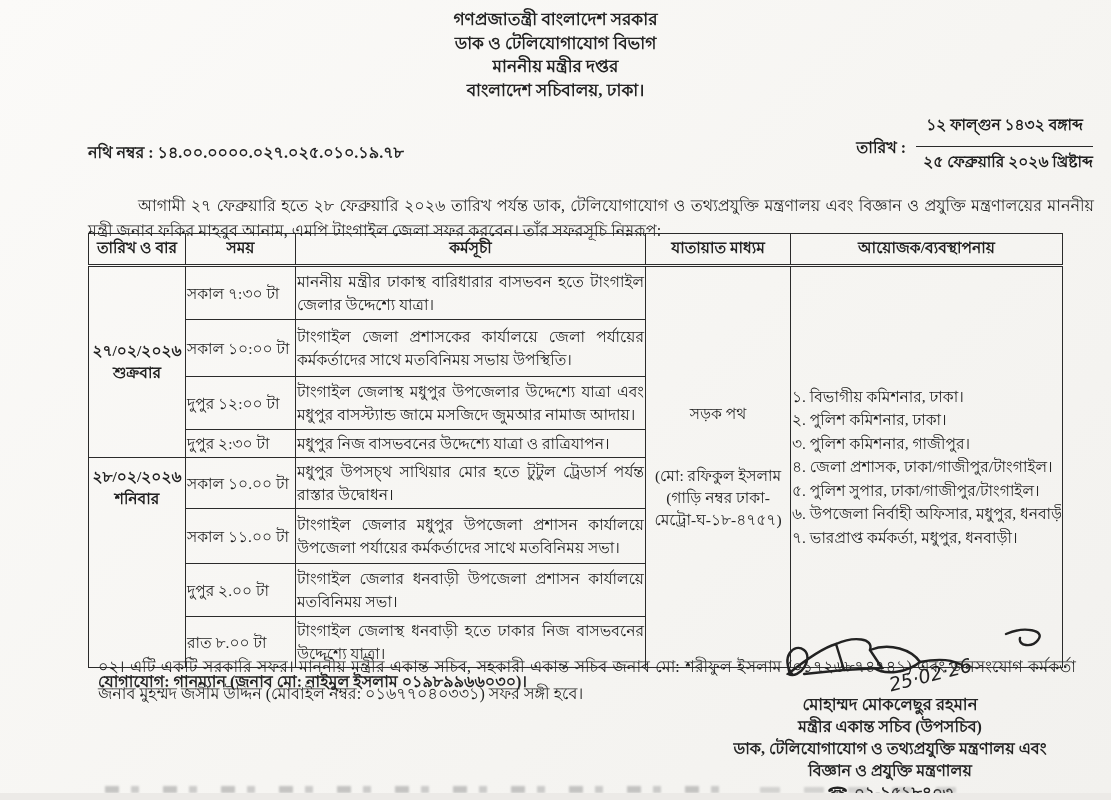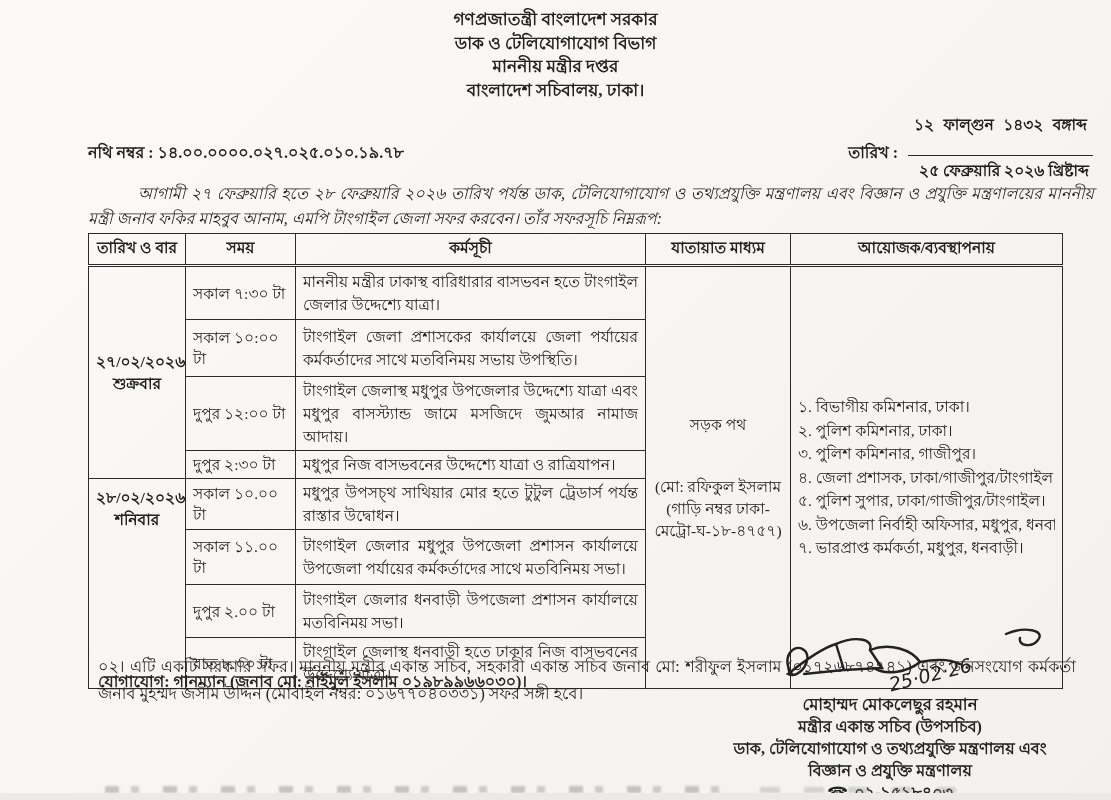--- a/index.html
+++ b/index.html
@@ -15,39 +15,39 @@
     background:linear-gradient(135deg,#fbfaf8 0%,#f6f5f2 55%,#f2f1ee 100%);
   }
   
   .letterhead{position:absolute;top:8px;left:0;right:0;text-align:center;}
   .letterhead .lh-line{font-size:17px;line-height:23.5px;font-weight:600;color:#242424;}
   
   .memo-no{position:absolute;top:140px;left:88px;font-size:16px;font-weight:600;color:#242424;}
   .date-block{position:absolute;top:113px;right:18px;display:flex;align-items:center;gap:10px;}
   .date-label{font-size:16px;font-weight:600;padding-top:8px;}
   .date-stack{text-align:center;font-size:15.5px;font-weight:600;}
-  .date-stack .d-top{display:block;padding:0 6px 16px 6px;border-bottom:1.8px solid #2a2a2a;font-family:Liberation Mono, monospace;}
+  .date-stack .d-top{display:block;padding:0 6px 7px 6px;border-bottom:1.8px solid #2a2a2a;}
   .date-stack .d-bottom{display:block;padding-top:3px;margin-left:7px;}
   
   .intro{
-    position:absolute;top:181px;left:88px;width:1006px;
-    font-size:16px;line-height:25px;text-align:justify;text-indent:50px;color:#242424;font-style:italic;
+    position:absolute;top:193px;left:88px;width:1006px;
+    font-size:16px;line-height:25px;text-align:justify;text-indent:50px;color:#242424;
   }
   
   table.schedule{
     position:absolute;top:233px;left:88px;width:974px;
     border-collapse:collapse;table-layout:fixed;
     font-size:15.5px;color:#222;
   }
   table.schedule col.c1{width:97px;}
   table.schedule col.c2{width:110px;}
   table.schedule col.c3{width:350px;}
   table.schedule col.c4{width:145px;}
   table.schedule col.c5{width:272px;}
-  table.schedule th,table.schedule td{border:1.4px solid #2b2b2b;padding:2px 7px;vertical-align:middle;}
+  table.schedule th,table.schedule td{border:1.4px solid #2b2b2b;padding:2px 1px;vertical-align:middle;}
   table.schedule th{
     font-weight:600;text-align:center;height:26px;
     border-bottom:3px double #2b2b2b;
   }
   td.date-cell{text-align:center;font-weight:700;line-height:22px;}
   td.date-cell.top-align{vertical-align:top;padding-top:8px;}
   td.time-cell{line-height:21px;padding-left:5px;padding-right:3px;}
   td.act-cell{text-align:justify;line-height:23px;}
   td.transport-cell{vertical-align:top;text-align:center;line-height:22px;padding-top:22px;}
   .transport-mode{margin-bottom:40px;}

